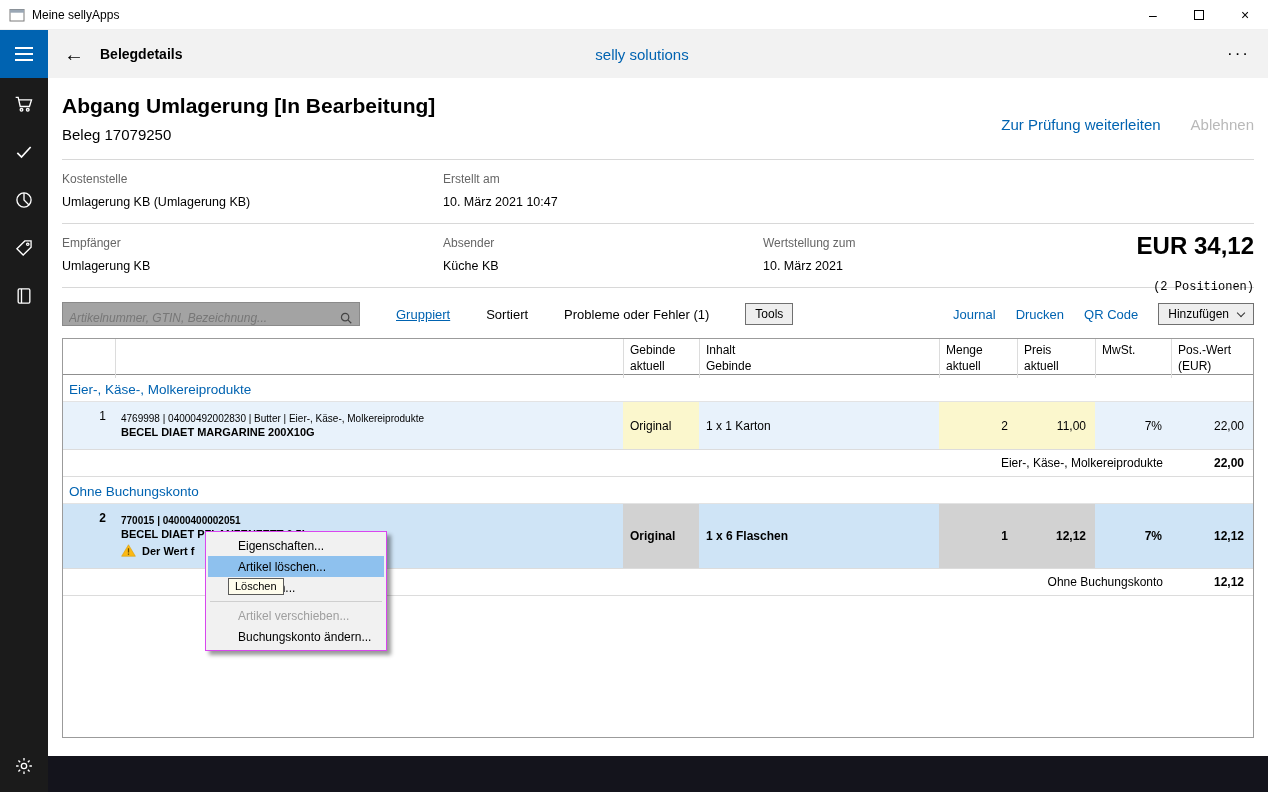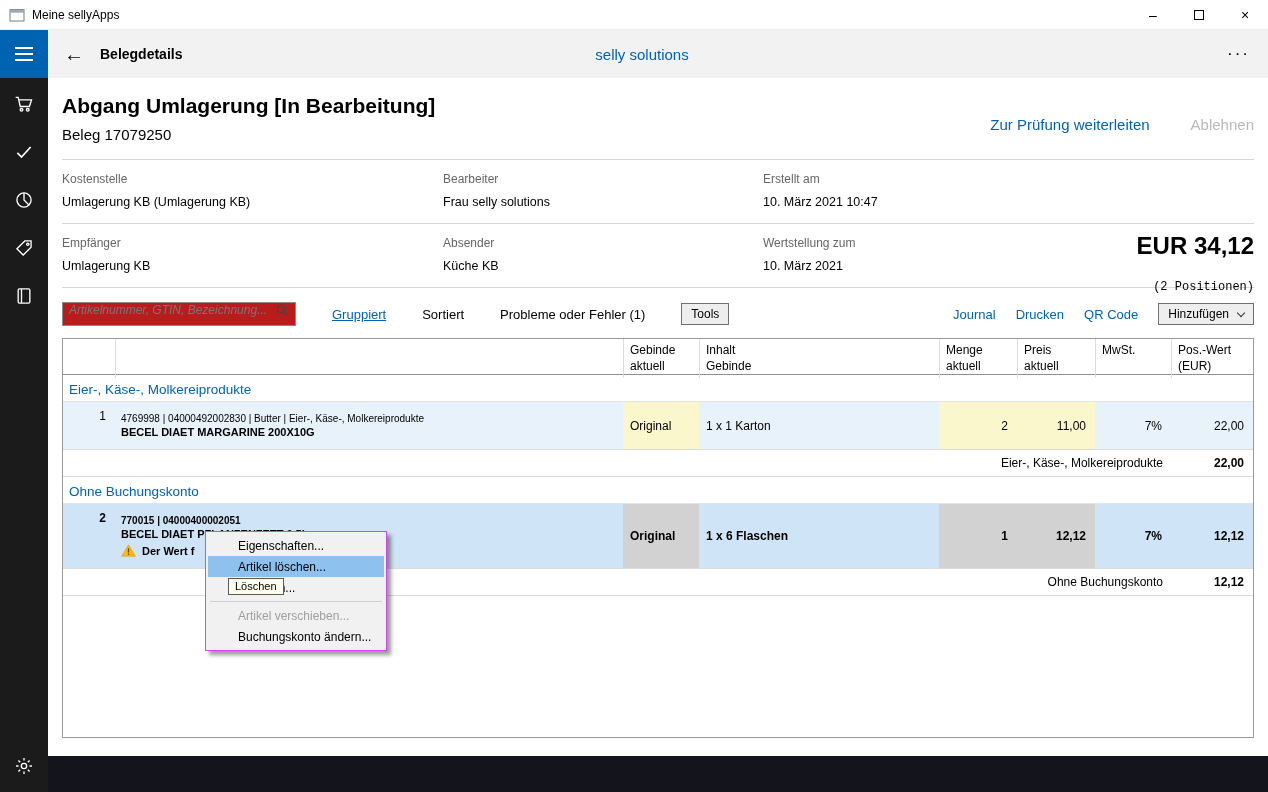--- a/index.html
+++ b/index.html
@@ -42,39 +42,39 @@
 
   
   .footerbar{position:absolute;left:48px;top:756px;width:1220px;height:36px;background:var(--footer-bg);}
 
   
   .main{position:absolute;left:48px;top:78px;width:1220px;height:678px;background:#fff;padding:16px 14px 0 14px;}
 
   .doc-head{position:relative;}
   .doc-title{font-size:21px;font-weight:bold;}
   .doc-sub{font-size:15px;margin-top:8px;}
-  .head-actions{position:absolute;right:0;top:22px;display:flex;gap:41px;font-size:15px;}
+  .head-actions{position:absolute;right:0;top:22px;display:flex;gap:30px;font-size:15px;}
   .link-primary{color:var(--accent);cursor:pointer;}
   .link-disabled{color:#b9b9b9;}
 
   .hr{height:1px;background:#d8d8d8;}
   .hr.m1{margin-top:16px;}
 
   .info-row{display:grid;grid-template-columns:381px 320px 491px;padding:12px 0 14px;position:relative;}
   .info-cell .label{font-size:12px;color:#666;margin-bottom:9px;}
   .info-cell .value{font-size:12.5px;}
   .total{position:absolute;right:0;top:8px;text-align:right;}
   .total-amount{font-size:24px;font-weight:bold;}
   .total-pos{font-size:12px;margin-top:20px;font-family:Liberation Mono, monospace;}
 
   
   .toolbar{display:flex;align-items:center;margin:14px 0 12px;font-size:13px;}
   .tb-left{display:flex;align-items:center;gap:36px;}
   .tb-right{margin-left:auto;display:flex;align-items:center;gap:20px;}
-  .searchbox{width:234px;height:24px;border:1px solid #8a8a8a;display:flex;align-items:flex-start;padding:0 6px;background:#b91c1c;}
+  .searchbox{width:298px;height:24px;border:1px solid #8a8a8a;display:flex;align-items:flex-end;padding:0 6px;background:#a3a3a3;}
   .searchbox input{border:none;outline:none;flex:1;font-size:12px;font-family:inherit;background:transparent;}
   .searchbox input::placeholder{font-style:italic;color:#777;}
   .link-blue{color:var(--accent);cursor:pointer;}
   .underlined{text-decoration:underline;}
   .btn{border:1px solid #707070;background:#eee;font-size:12px;padding:3px 9px;display:inline-flex;align-items:center;gap:9px;cursor:default;}
   .chev{width:6px;height:6px;border-right:1.5px solid #333;border-bottom:1.5px solid #333;transform:rotate(45deg);margin-top:-3px;}
 
   
   .table{border:1px solid #9b9b9b;height:400px;overflow:hidden;background:#fff;}
   .trow{display:grid;grid-template-columns:52px 1fr 76px 240px 78px 78px 76px 82px;}
@@ -195,24 +195,20 @@
   </div>
 
   <div class="hr m1"></div>
 
   <div class="info-row">
     <div class="info-cell">
       <div class="label">Kostenstelle</div>
       <div class="value">Umlagerung KB (Umlagerung KB)</div>
     </div>
     <div class="info-cell">
-      <div class="label">Bearbeiter</div>
-      <div class="value">Frau selly solutions</div>
-    </div>
-    <div class="info-cell">
       <div class="label">Erstellt am</div>
       <div class="value">10. März 2021 10:47</div>
     </div>
   </div>
 
   <div class="hr"></div>
 
   <div class="info-row">
     <div class="info-cell">
       <div class="label">Empfänger</div>

